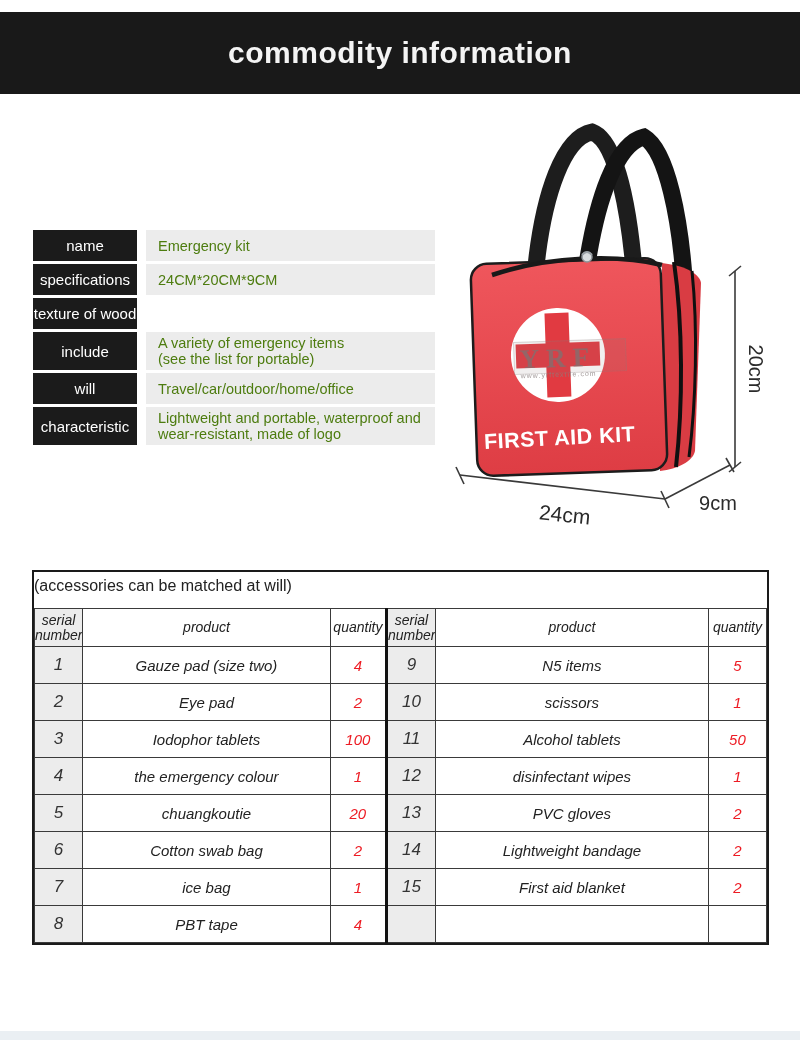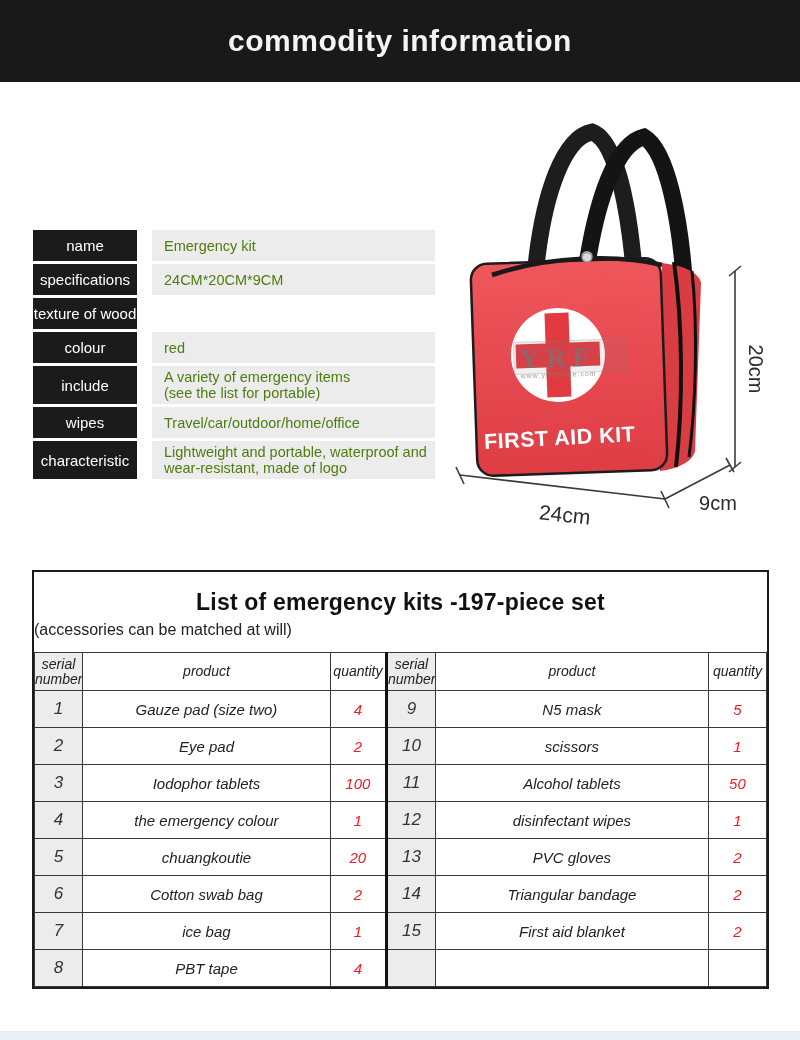--- a/index.html
+++ b/index.html
@@ -15,32 +15,32 @@
   *{margin:0;padding:0;box-sizing:border-box;}
   html,body{width:800px;height:1040px;}
   body{
     position:relative;
     background:#ffffff;
     font-family:"Liberation Sans","DejaVu Sans",sans-serif;
     overflow:hidden;
   }
   
   .banner{
-    position:absolute;left:0;top:0;width:800px;height:82px;
+    position:absolute;left:0;top:12px;width:800px;height:82px;
     background:var(--banner-bg);
     display:flex;align-items:center;justify-content:center;
   }
   .banner h1{
     color:#f4f4f4;font-size:30px;font-weight:bold;letter-spacing:.5px;
   }
   
   .spec-table{
     position:absolute;left:33px;top:230px;width:402px;
   }
-  .spec-row{display:flex;gap:15px;margin-bottom:3px;}
+  .spec-row{display:flex;gap:9px;margin-bottom:3px;}
   .spec-label{
     flex:0 0 104px;background:var(--spec-label-bg);color:#fff;
     display:flex;align-items:center;justify-content:center;
     font-size:15px;min-height:31px;text-align:center;
   }
   .spec-value{
     flex:1;background:var(--spec-value-bg);color:#4d7c0f;
     font-size:14.5px;line-height:16px;
     display:flex;align-items:center;
     padding:3px 4px 3px 12px;
@@ -104,30 +104,26 @@
       <div class="spec-value">Emergency kit</div>
     </div>
     <div class="spec-row">
       <div class="spec-label">specifications</div>
       <div class="spec-value">24CM*20CM*9CM</div>
     </div>
     <div class="spec-row">
       <div class="spec-label">texture of wood</div>
     </div>
     <div class="spec-row">
-      <div class="spec-label">colour</div>
-      <div class="spec-value">red</div>
-    </div>
-    <div class="spec-row">
       <div class="spec-label">include</div>
       <div class="spec-value">A variety of emergency items
  (see the list for portable)</div>
     </div>
     <div class="spec-row">
-      <div class="spec-label">wipes</div>
+      <div class="spec-label">will</div>
       <div class="spec-value">Travel/car/outdoor/home/office</div>
     </div>
     <div class="spec-row">
       <div class="spec-label">characteristic</div>
       <div class="spec-value">Lightweight and portable, waterproof and wear-resistant, made of logo</div>
     </div>
   </div>
 
 <div class="figure">
   <svg viewBox="0 0 340 430" width="340" height="430">
@@ -180,21 +176,20 @@
       <line x1="227" y1="394" x2="292" y2="360"></line>
       <line x1="288" y1="353" x2="296" y2="367"></line>
     </g>
     <text x="318" y="271" text-anchor="middle" font-size="20" fill="#2b2b2b" transform="rotate(90 318 264)">20cm</text>
     <text x="126" y="417" text-anchor="middle" font-size="21" fill="#2b2b2b" transform="rotate(6 126 417)">24cm</text>
     <text x="280" y="405" text-anchor="middle" font-size="20" fill="#2b2b2b">9cm</text>
   </svg>
 </div>
 
 <div class="list-box">
-  <div class="list-title">List of emergency kits -197-piece set</div>
   <div class="list-subtitle">(accessories can be matched at will)</div>
   <table class="kit">
     <colgroup>
       <col class="c-serial">
         <col class="c-prod-l">
         <col class="c-qty-l">
       <col class="c-serial-r">
         <col class="c-prod-r">
         <col class="c-qty-r">
     </colgroup>
@@ -207,21 +202,21 @@
         <th>product</th>
         <th class="qty">quantity</th>
       </tr>
     </thead>
     <tbody id="kitBody">
         <tr>
           <td class="serial">1</td>
           <td>Gauze pad (size two)</td>
           <td class="qty">4</td>
           <td class="serial divider">9</td>
-          <td>N5 mask</td>
+          <td>N5 items</td>
           <td class="qty">5</td>
         </tr>
         <tr>
           <td class="serial">2</td>
           <td>Eye pad</td>
           <td class="qty">2</td>
           <td class="serial divider">10</td>
           <td>scissors</td>
           <td class="qty">1</td>
         </tr>
@@ -247,21 +242,21 @@
           <td class="qty">20</td>
           <td class="serial divider">13</td>
           <td>PVC gloves</td>
           <td class="qty">2</td>
         </tr>
         <tr>
           <td class="serial">6</td>
           <td>Cotton swab bag</td>
           <td class="qty">2</td>
           <td class="serial divider">14</td>
-          <td>Triangular bandage</td>
+          <td>Lightweight bandage</td>
           <td class="qty">2</td>
         </tr>
         <tr>
           <td class="serial">7</td>
           <td>ice bag</td>
           <td class="qty">1</td>
           <td class="serial divider">15</td>
           <td>First aid blanket</td>
           <td class="qty">2</td>
         </tr>

